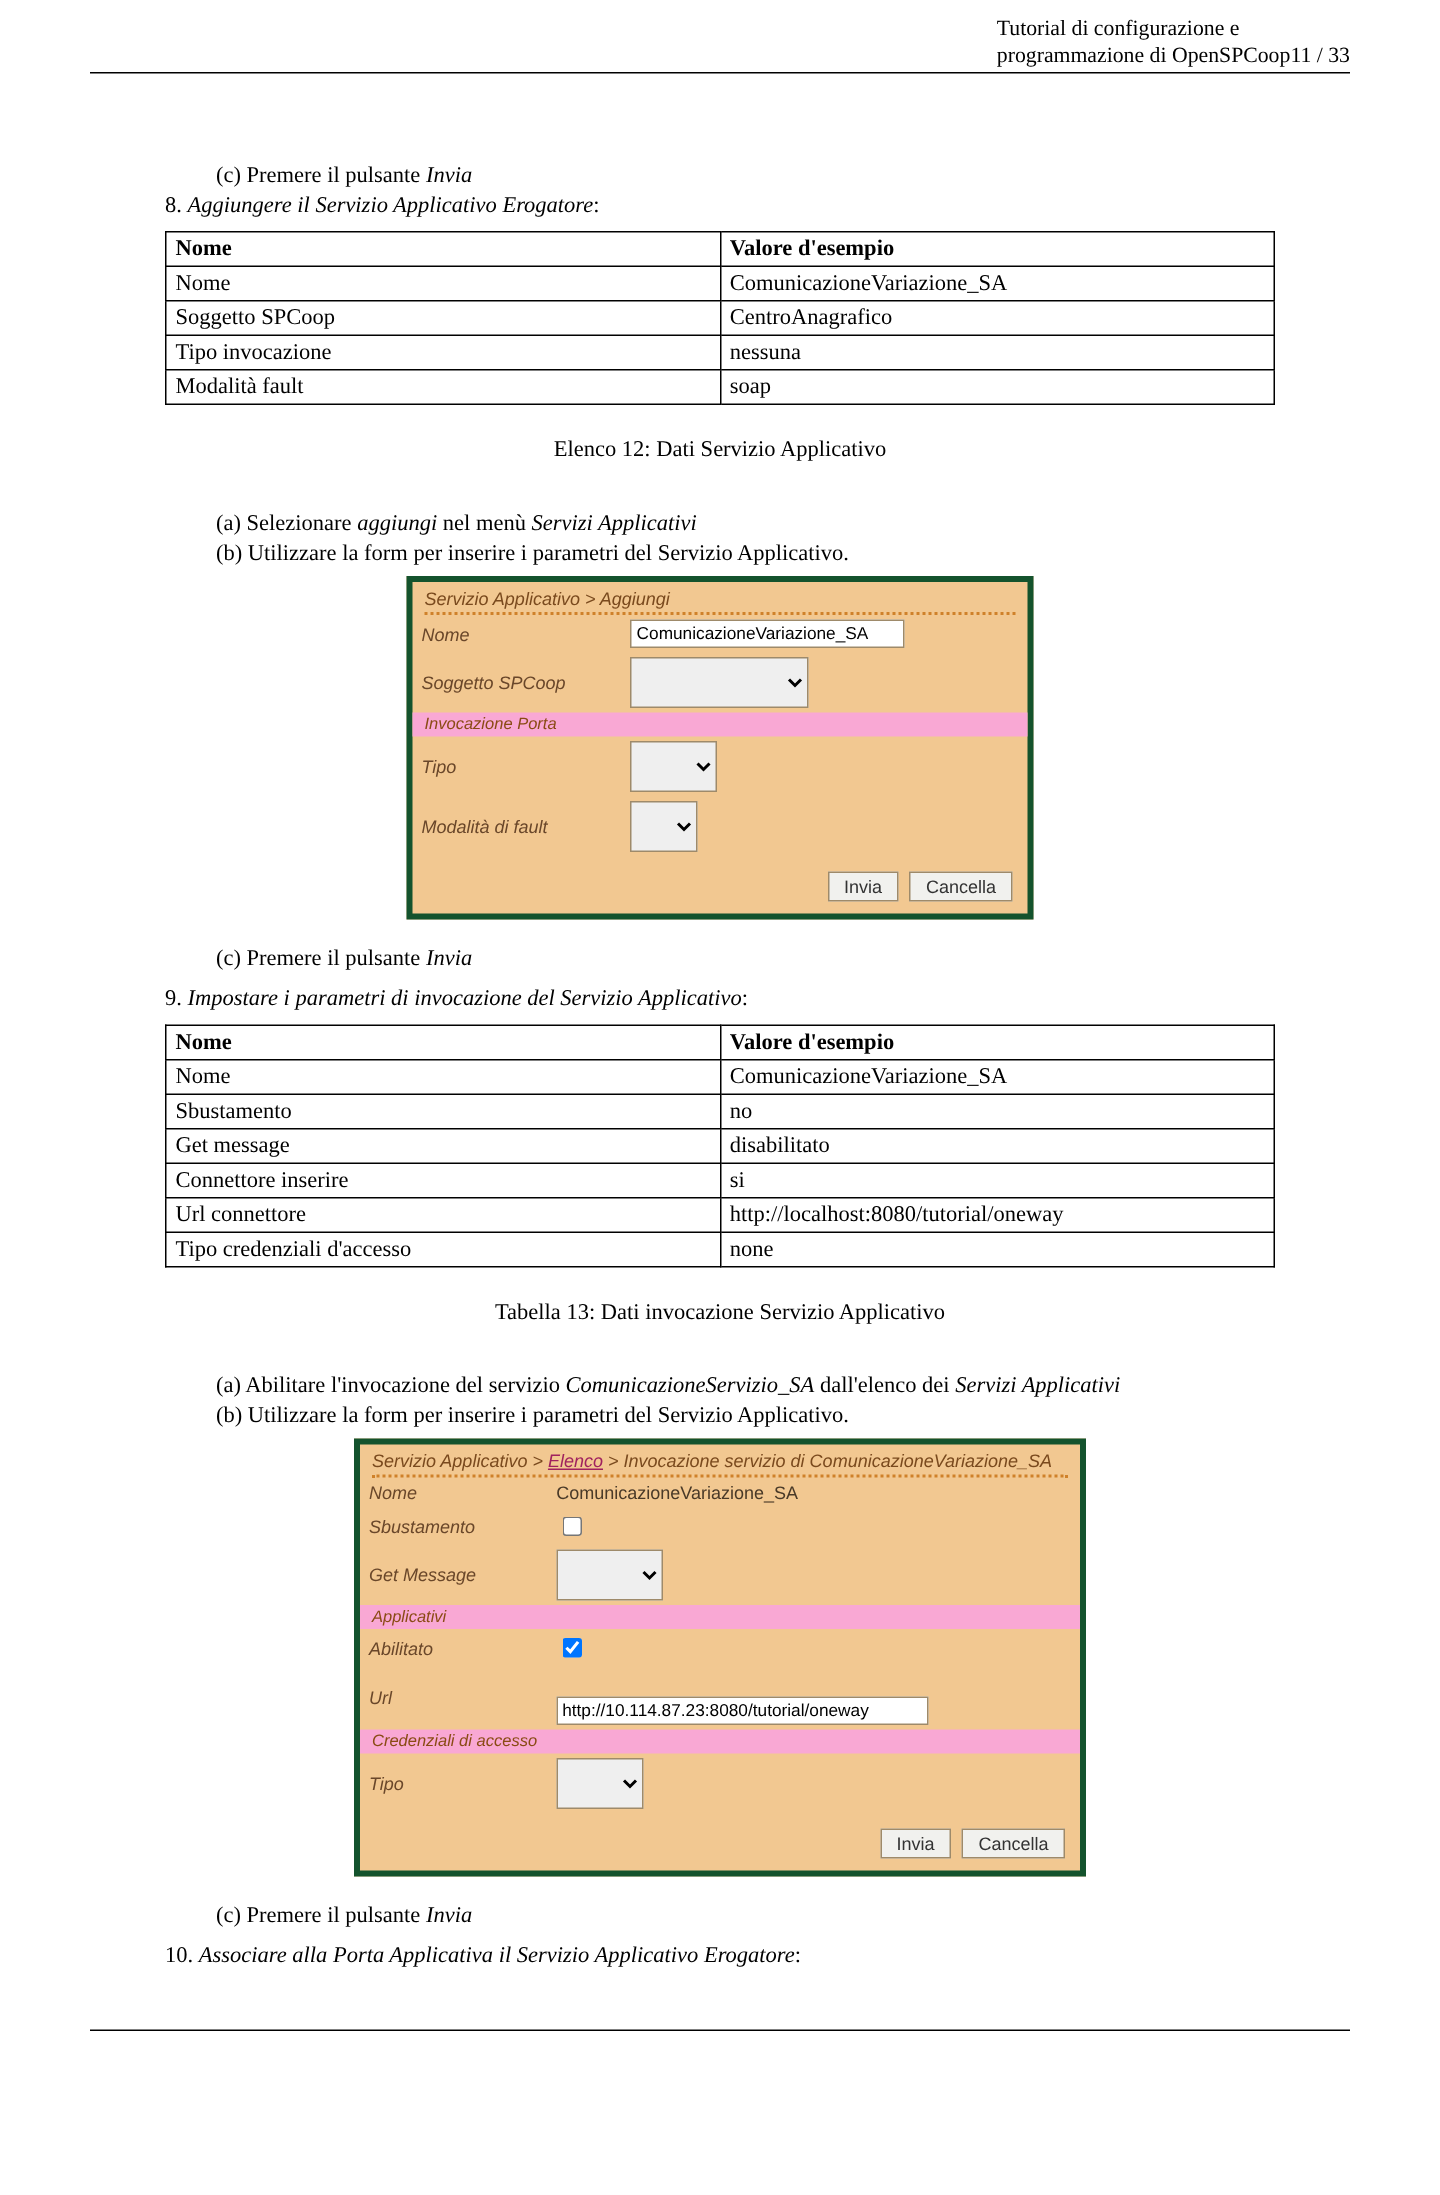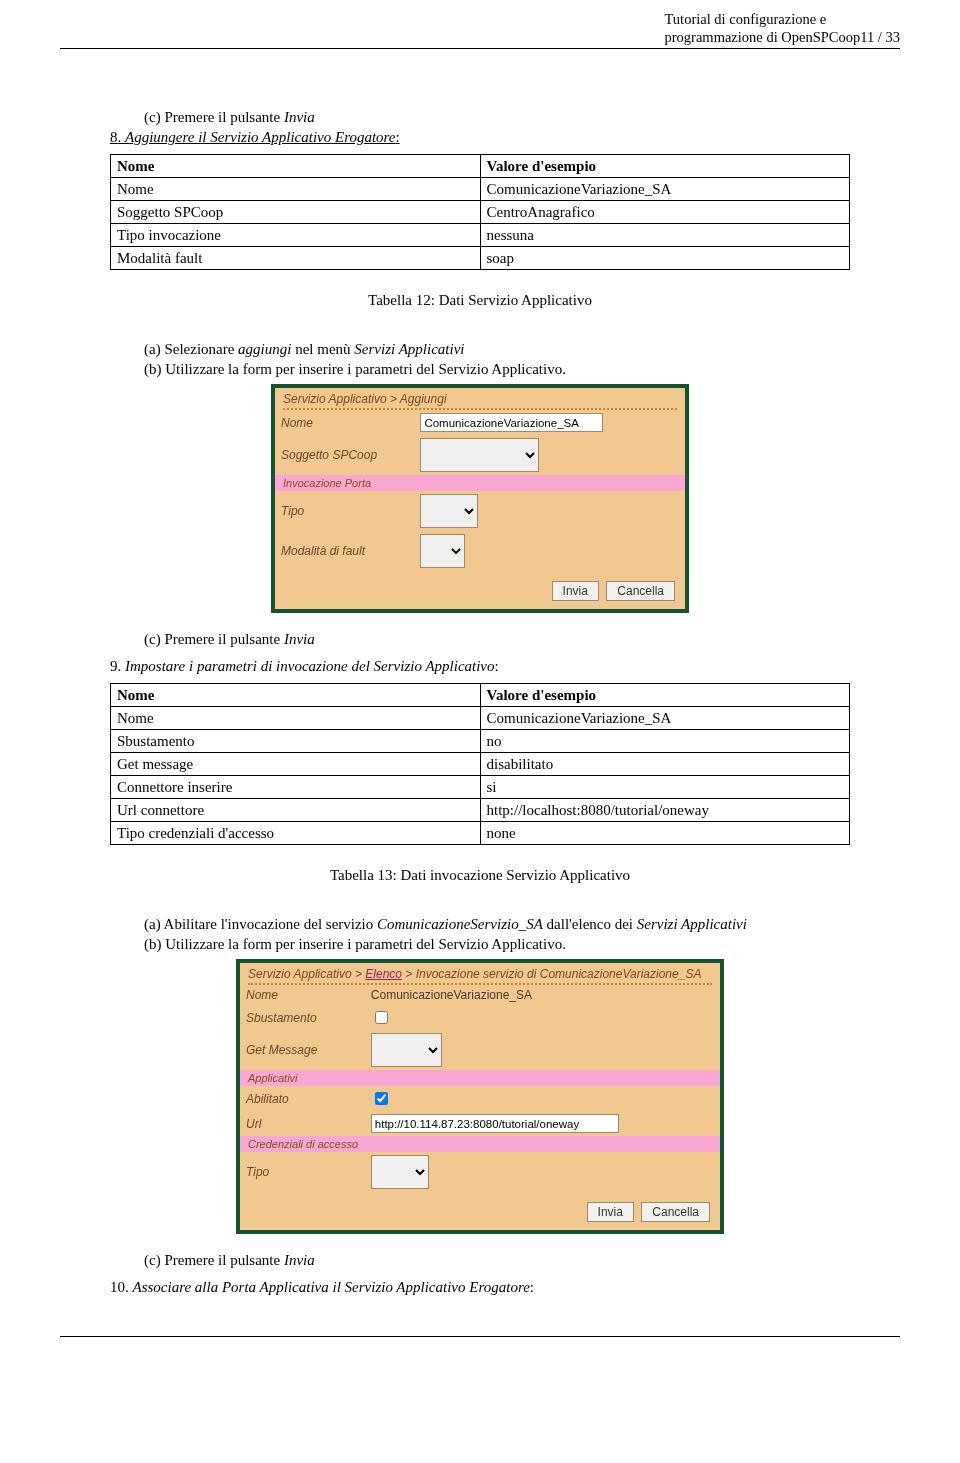--- a/index.html
+++ b/index.html
@@ -155,21 +155,21 @@
   <hr class="header-rule">
 
   <div class="content">
 
     <div class="indent">
       <div class="list-line">
         <span>(c)  Premere il pulsante </span><em>Invia</em>
       </div>
     </div>
 
-    <div class="step-line" style="margin-top:2px;text-decoration:underline;">
+    <div class="step-line" style="margin-top:2px;">
       <span>8. </span><em>Aggiungere il Servizio Applicativo Erogatore</em><span>:</span>
     </div>
 
     <table class="data-table">
       <tbody>
           <tr>
         <td class="bold">Nome</td>
         <td class="bold">Valore d'esempio</td>
       </tr>
       <tr>
@@ -184,21 +184,21 @@
             <td>Tipo invocazione</td>
             <td>nessuna</td>
           </tr>
       <tr>
             <td>Modalità fault</td>
             <td>soap</td>
           </tr>
     </tbody>
       </table>
 
-    <div class="caption">Tabella 12: Dati Servizio Applicativo</div>
+    <div class="caption">Elenco 12: Dati Servizio Applicativo</div>
 
     <div class="indent">
       <div class="list-line">
         <span>(a)  Selezionare </span><em>aggiungi</em><span> nel menù </span><em>Servizi Applicativi</em>
       </div>
       <div class="list-line">(b)  Utilizzare la form per inserire i parametri del Servizio Applicativo.</div>
     </div>
 
     <div class="shot">
       <div class="crumb">
@@ -313,21 +313,21 @@
         </table>
       <div class="section-bar">Applicativi</div>
       <table class="form">
         <tbody>
             <tr>
           <td>Abilitato</td>
           <td><input type="checkbox" checked="" style=""></td>
         </tr>
         <tr>
           <td>Url</td>
-          <td><input type="text" style="width: 240px;" value="http://10.114.87.23:8080/tutorial/oneway"></td>
+          <td><input type="text" style="width: 240px; margin-top: 17px;" value="http://10.114.87.23:8080/tutorial/oneway"></td>
         </tr>
       </tbody>
         </table>
       <div class="section-bar">Credenziali di accesso</div>
       <table class="form">
         <tbody>
             <tr>
           <td>Tipo</td>
           <td><select><option>nessuna</option></select></td>
         </tr>

